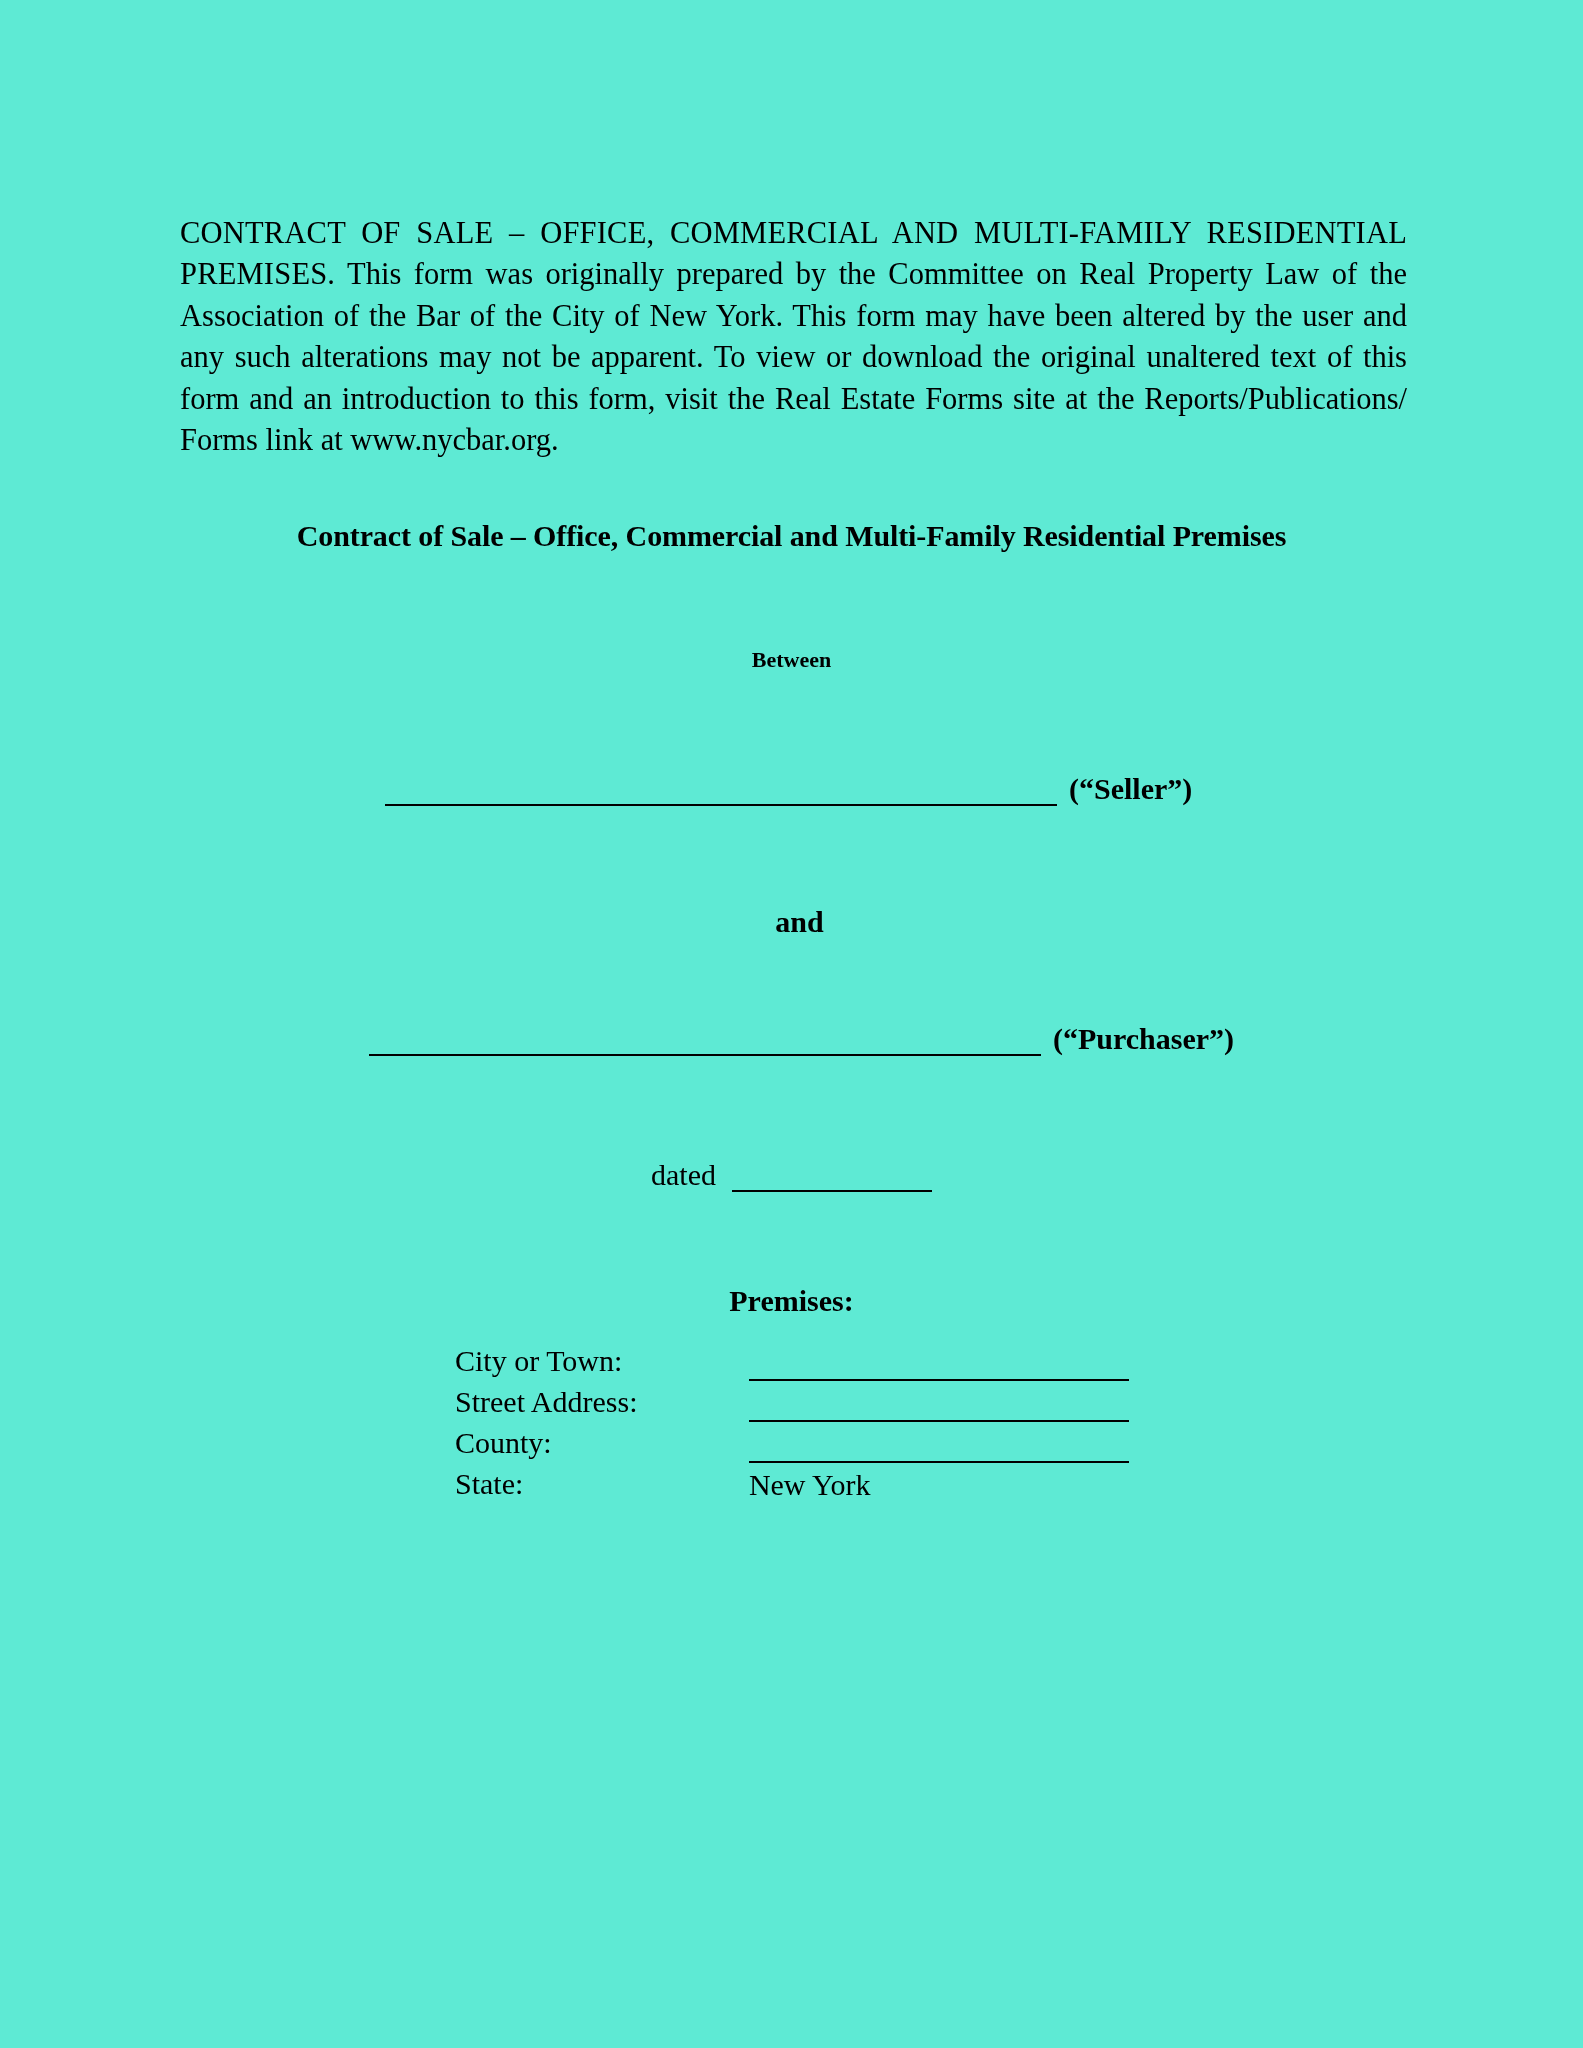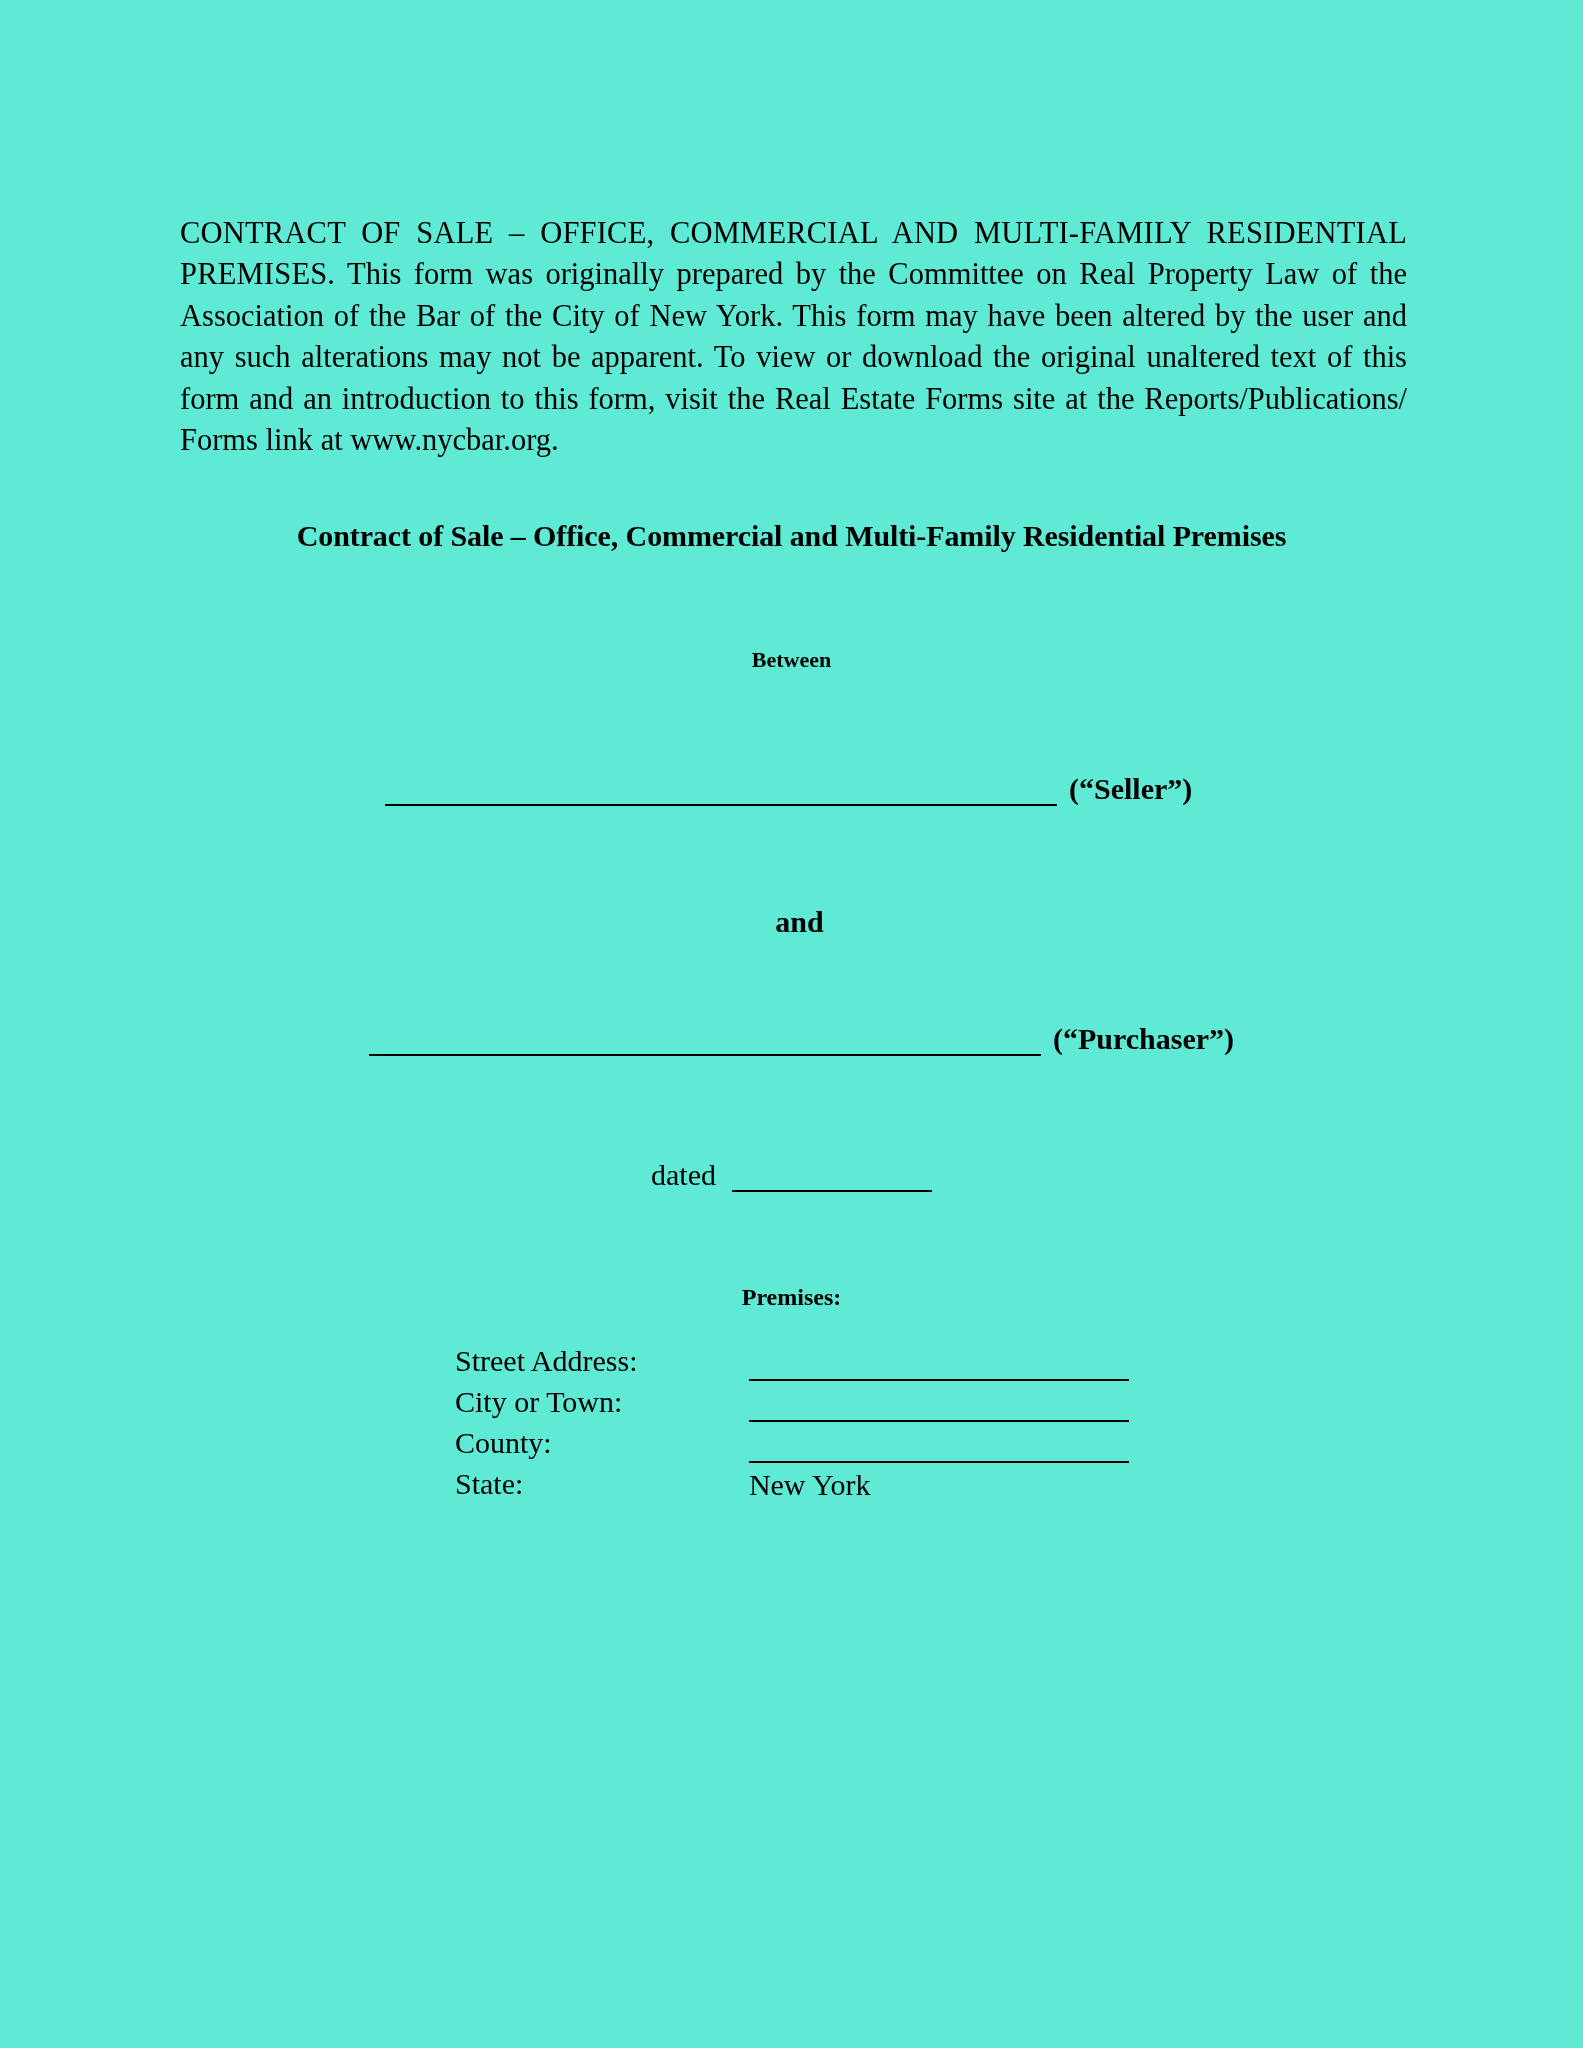--- a/index.html
+++ b/index.html
@@ -115,21 +115,21 @@
     margin-left: 16px;
   }
 
   
   .lbl-premises {
     position: absolute;
     left: 0;
     top: 1284px;
     width: 1583px;
     text-align: center;
-    font-size: 24px;
+    font-size: 30px;
     font-weight: bold;
   }
   .premises-table {
     position: absolute;
     left: 455px;
     top: 1340px;
     width: 700px;
     border-collapse: collapse;
   }
   .premises-table td {
@@ -184,27 +184,27 @@
   <div class="dated-row">
     <span class="dated-label">dated</span>
     <span class="dated-rule"></span>
   </div>
 
   <div class="lbl-premises">Premises:</div>
 
   <table class="premises-table">
     <tbody>
       <tr>
+        <td class="label">City or Town:</td>
+        <td class="value">
+            <span class="field-rule"></span>
+          </td>
+      </tr>
+      <tr>
         <td class="label">Street Address:</td>
-        <td class="value">
-            <span class="field-rule"></span>
-          </td>
-      </tr>
-      <tr>
-        <td class="label">City or Town:</td>
         <td class="value">
             <span class="field-rule"></span>
           </td>
       </tr>
       <tr>
         <td class="label">County:</td>
         <td class="value">
             <span class="field-rule"></span>
           </td>
       </tr>

